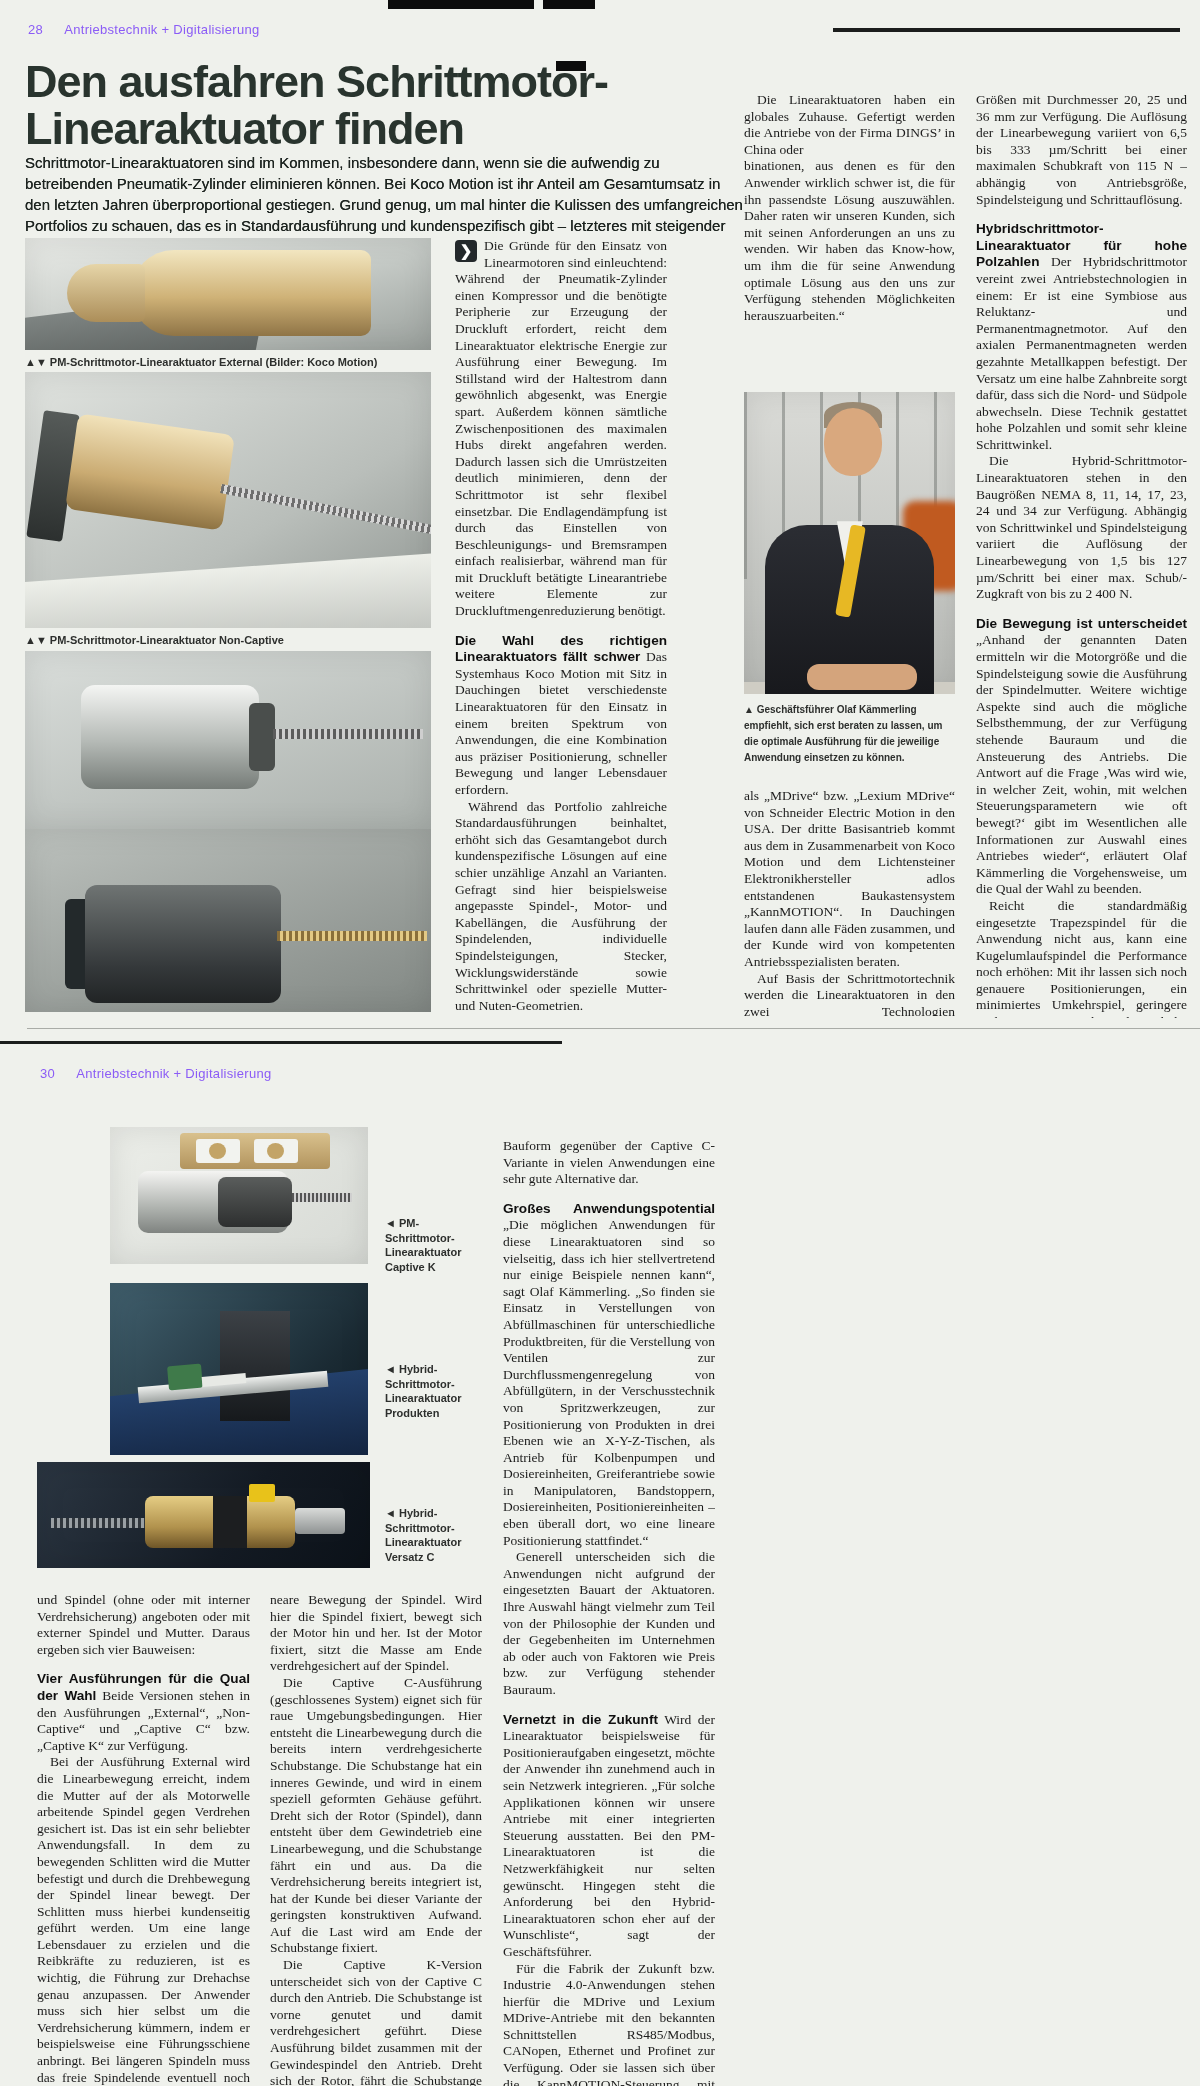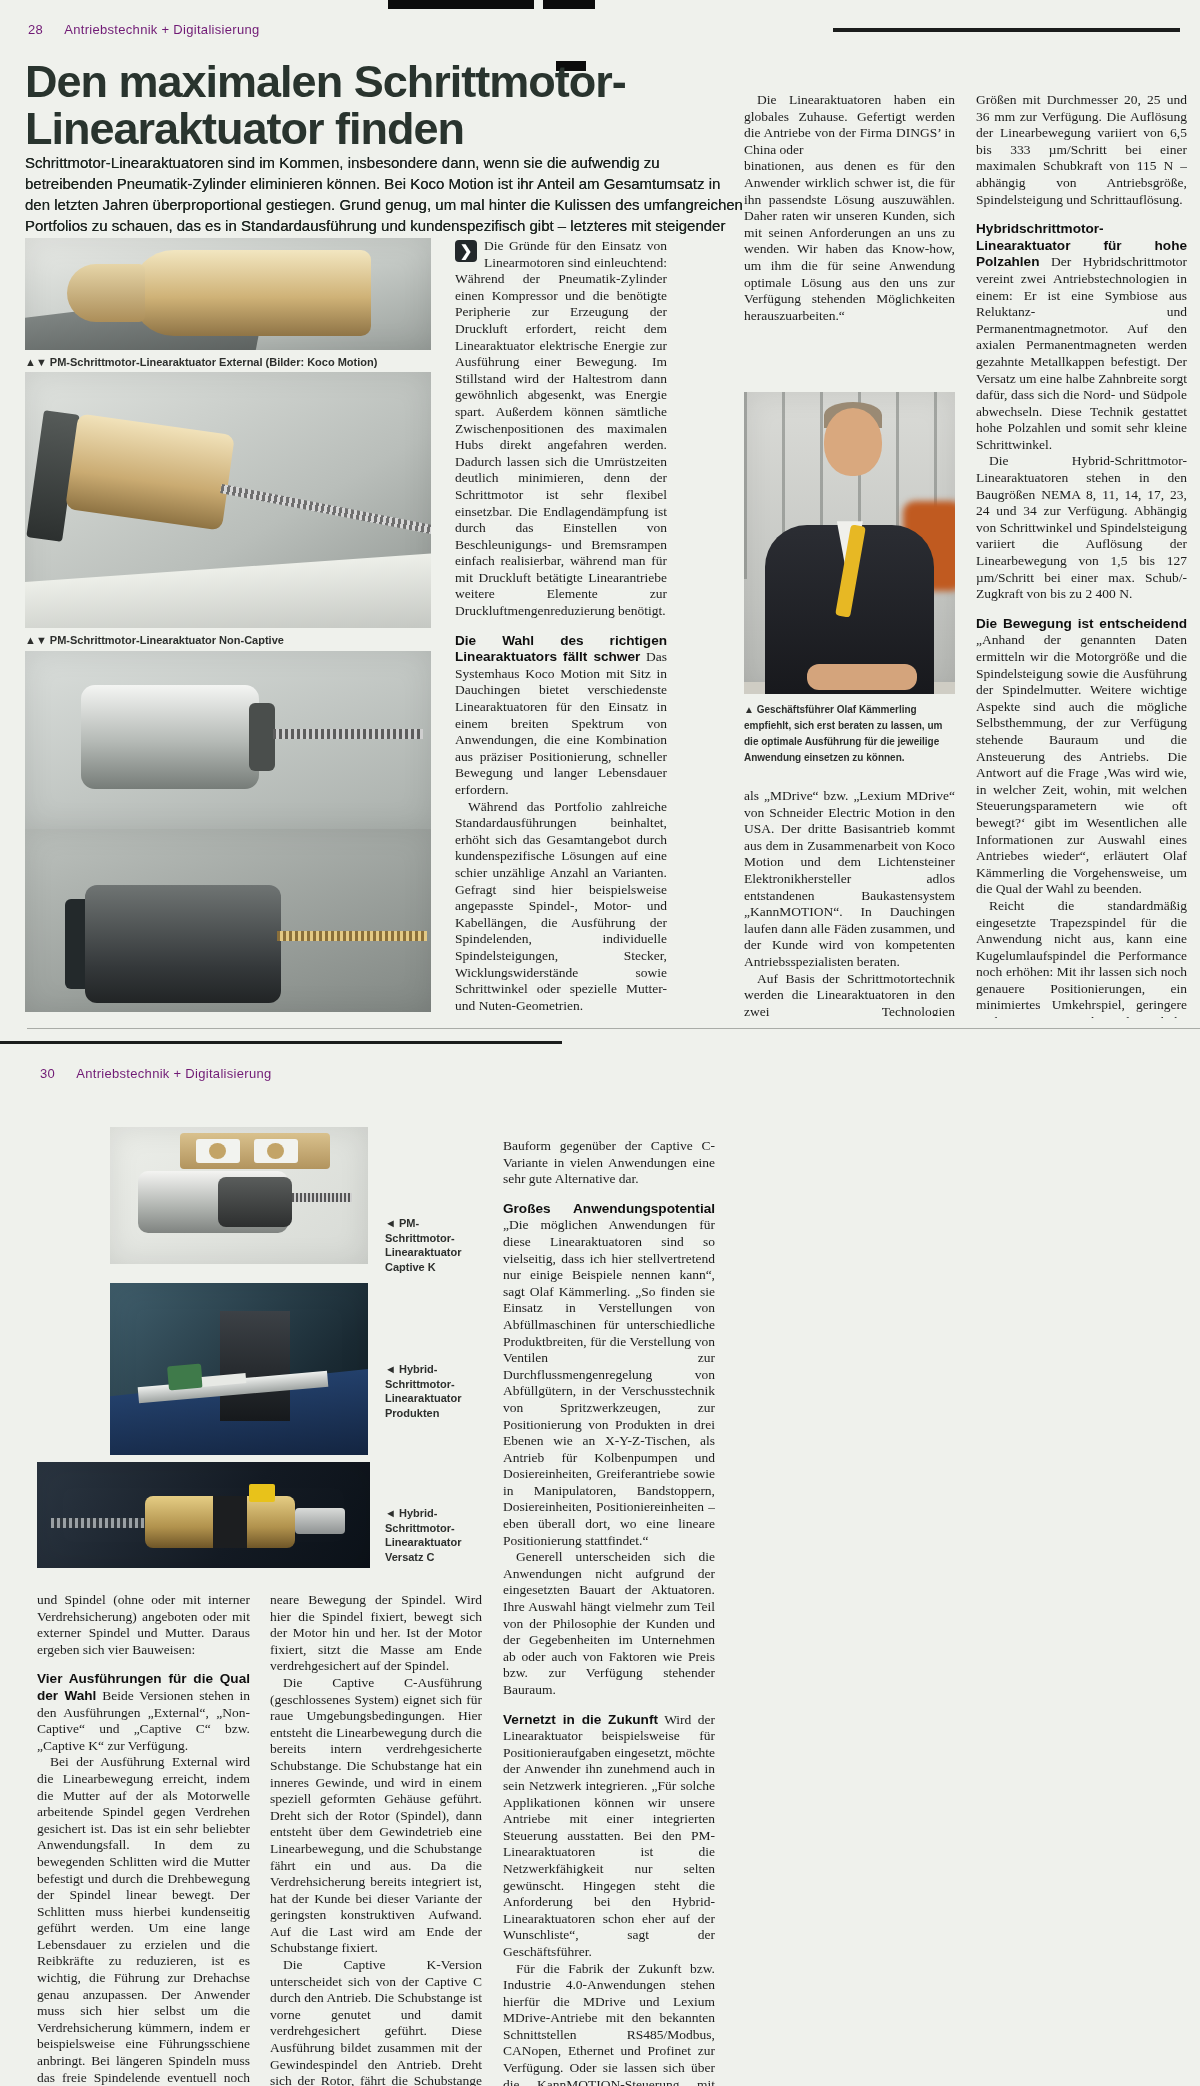--- a/index.html
+++ b/index.html
@@ -2,21 +2,21 @@
 <html lang="de"><head>
 <meta charset="utf-8">
 <style>
   html,body{margin:0;padding:0;}
   body{background:#e7e9e4;}
   #page{position:relative;width:1200px;height:2086px;margin:0 auto;background:#eff1ec;overflow:hidden;
         font-family:"Liberation Sans","DejaVu Sans",sans-serif;}
   .abs{position:absolute;}
 
   
-  .hdr{font:13px/16px "Liberation Sans",sans-serif;color:#701a75;letter-spacing:.3px;}
+  .hdr{font:13px/16px "Liberation Sans",sans-serif;color:#8b5cf6;letter-spacing:.3px;}
   .hdr .num{margin-right:18px;}
   .headline{font:bold 45px/47px "Liberation Sans",sans-serif;letter-spacing:-1px;color:#29342e;}
   .intro{font:15px/21px "Liberation Sans",sans-serif;color:#1d2420;text-align:left;
          text-shadow:0 0 .5px #1d2420;}
   .serifcol{font:13.5px/16.6px "Liberation Serif","DejaVu Serif",serif;color:#1c1c1c;
             text-align:justify;overflow:hidden;}
   .para{margin:0;}
   .para.gap{margin-top:13px;}
   .para.ind{text-indent:13px;}
   .runin{font:bold 13.6px/16.6px "Liberation Sans",sans-serif;color:#0f0f0f;}
@@ -118,21 +118,21 @@
   <div class="abs artifact" style="left:543px;top:0;width:52px;height:9px"></div>
   <div class="abs artifact" style="left:556px;top:61px;width:30px;height:10px"></div>
   <div class="abs rule" style="left:833px;top:28px;width:347px;height:4px"></div>
 
   <div class="abs hdr" style="left:28px;top:22px">
     <span class="num">28</span>
     <span>Antriebstechnik + Digitalisierung</span>
   </div>
 
   <div class="abs headline" style="left:25px;top:58px;width:700px">
-    <div>Den maximalen Schrittmotor-</div>
+    <div>Den ausfahren Schrittmotor-</div>
     <div>Linearaktuator finden</div>
   </div>
 
   <div class="abs intro" style="left:25px;top:152px;width:718px">Schrittmotor-Linearaktuatoren sind im Kommen, insbesondere dann, wenn sie die aufwendig zu betreibenden Pneumatik-Zylinder eliminieren können. Bei Koco Motion ist ihr Anteil am Gesamtumsatz in den letzten Jahren überproportional gestiegen. Grund genug, um mal hinter die Kulissen des umfangreichen Portfolios zu schauen, das es in Standardausführung und kundenspezifisch gibt – letzteres mit steigender Tendenz.</div>
 
   <div class="ph" id="img1" style="left:25px;top:238px;width:406px;height:112px">
     <div class="plate"></div>
     <div class="body"></div>
     <div class="nose"></div>
   </div>
@@ -209,21 +209,21 @@
       <span>Größen mit Durchmesser 20, 25 und 36 mm zur Verfügung. Die Auflösung der Linearbewegung variiert von 6,5 bis 333 µm/Schritt bei einer maximalen Schubkraft von 115 N – abhängig von Antriebsgröße, Spindelsteigung und Schrittauflösung.</span>
     </p>
     <p class="para gap">
       <span class="runin">Hybridschrittmotor-Linearaktuator für hohe Polzahlen</span>
       <span>Der Hybridschrittmotor vereint zwei Antriebstechnologien in einem: Er ist eine Symbiose aus Reluktanz- und Permanentmagnetmotor. Auf den axialen Permanentmagneten werden gezahnte Metallkappen befestigt. Der Versatz um eine halbe Zahnbreite sorgt dafür, dass sich die Nord- und Südpole abwechseln. Diese Technik gestattet hohe Polzahlen und somit sehr kleine Schrittwinkel.</span>
     </p>
     <p class="para ind">
       <span>Die Hybrid-Schrittmotor-Linearaktuatoren stehen in den Baugrößen NEMA 8, 11, 14, 17, 23, 24 und 34 zur Verfügung. Abhängig von Schrittwinkel und Spindelsteigung variiert die Auflösung der Linearbewegung von 1,5 bis 127 µm/Schritt bei einer max. Schub/-Zugkraft von bis zu 2 400 N.</span>
     </p>
     <p class="para gap">
-      <span class="runin">Die Bewegung ist entscheidend</span>
+      <span class="runin">Die Bewegung ist unterscheidet</span>
       <span>„Anhand der genannten Daten ermitteln wir die Motorgröße und die Spindelsteigung sowie die Ausführung der Spindelmutter. Weitere wichtige Aspekte sind auch die mögliche Selbsthemmung, der zur Verfügung stehende Bauraum und die Ansteuerung des Antriebs. Die Antwort auf die Frage ‚Was wird wie, in welcher Zeit, wohin, mit welchen Steuerungsparametern wie oft bewegt?‘ gibt im Wesentlichen alle Informationen zur Auswahl eines Antriebes wieder“, erläutert Olaf Kämmerling die Vorgehensweise, um die Qual der Wahl zu beenden.</span>
     </p>
     <p class="para ind">
       <span>Reicht die standardmäßig eingesetzte Trapezspindel für die Anwendung nicht aus, kann eine Kugelumlaufspindel die Performance noch erhöhen: Mit ihr lassen sich noch genauere Positionierungen, ein minimiertes Umkehrspiel, geringere Reibungen, eine besonders hohe Lebensdauer und starke Beanspruchungen umsetzen. Zudem werden durch die Vielzahl an Güteklassen, Steigungen, Bauarten, Längen usw. die meisten Kundenforderungen erfüllt.</span>
     </p>
 
   </div>
 
   <div class="abs hairline" style="left:27px;top:1028px;width:1173px;height:1px"></div>
   <div class="abs rule" style="left:0;top:1041px;width:562px;height:3px"></div>

